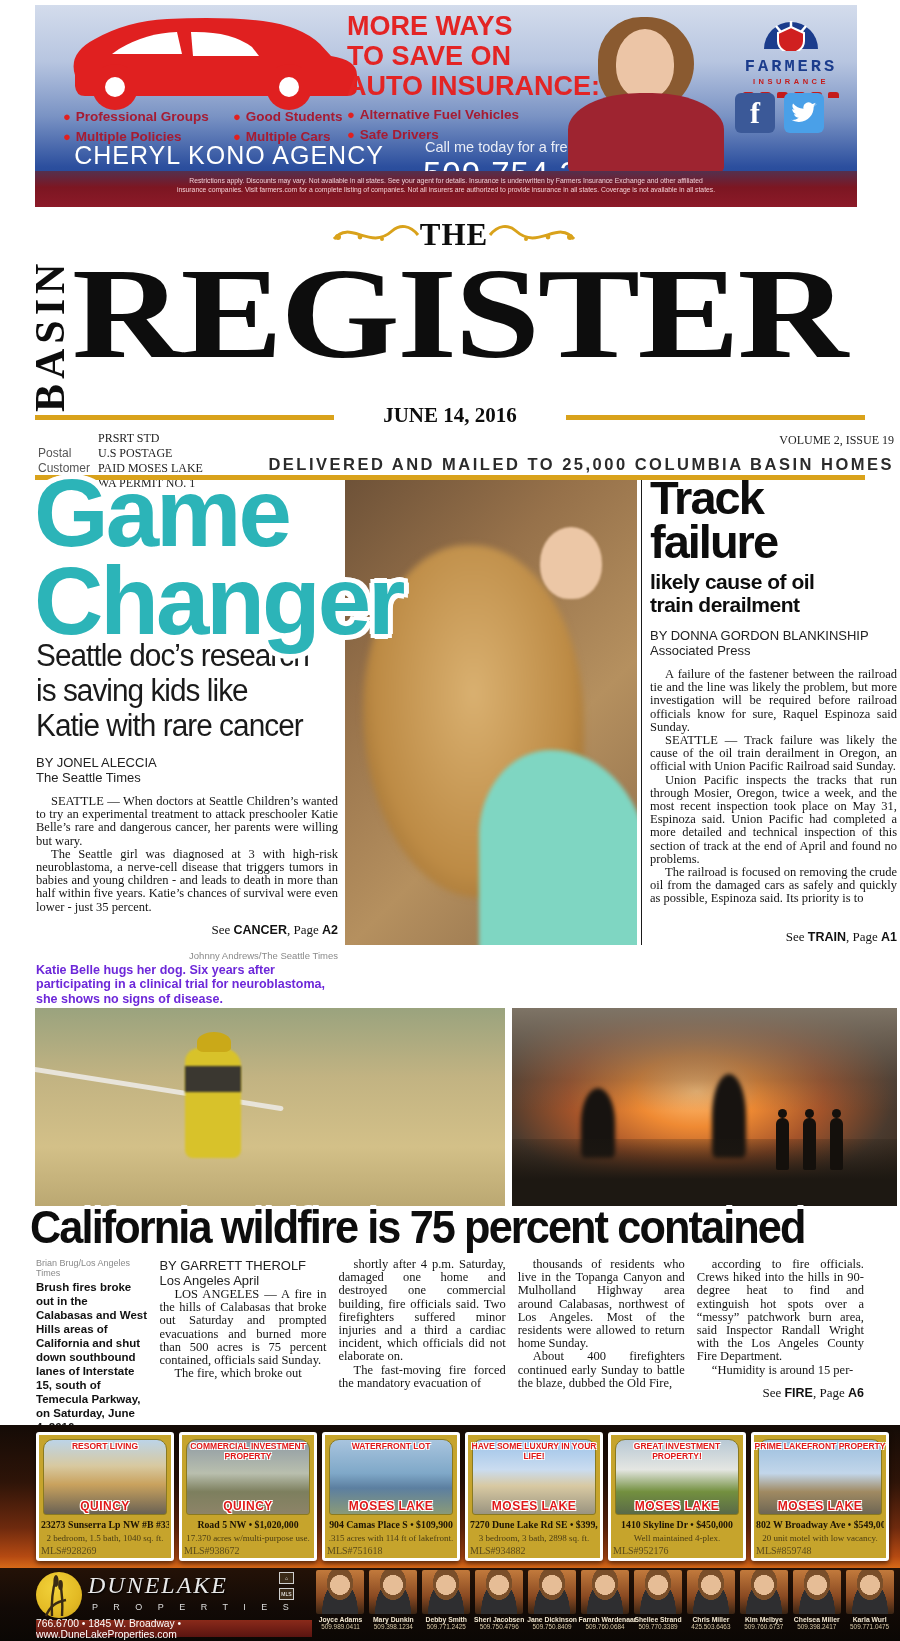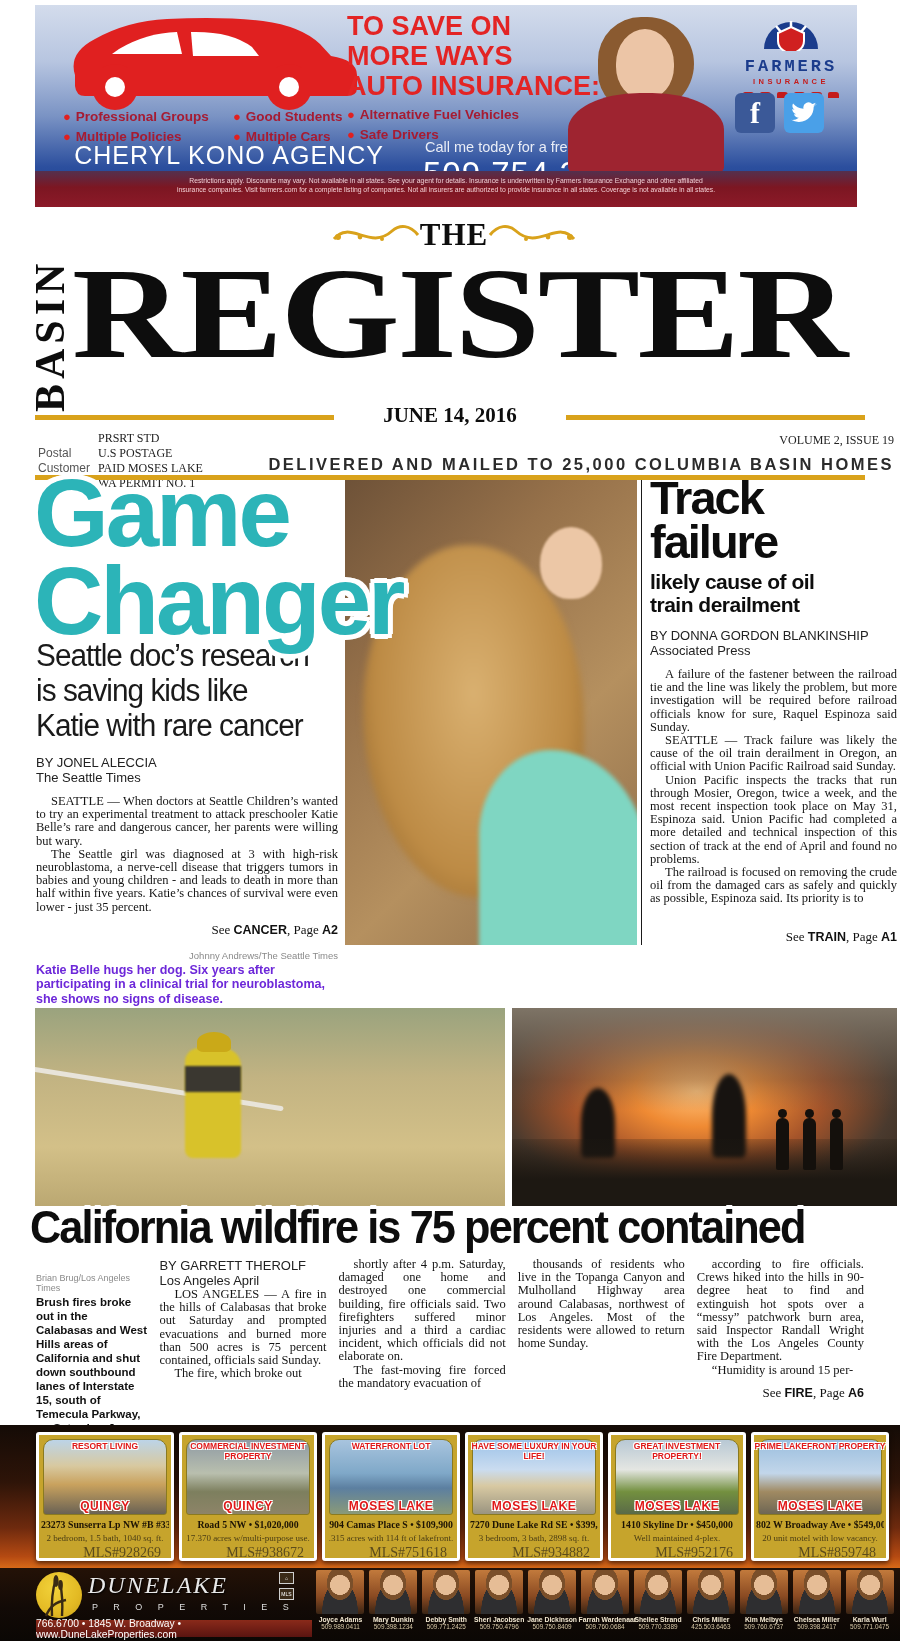--- a/index.html
+++ b/index.html
@@ -116,21 +116,21 @@
   .smoke { position:absolute; left:0; top:0; width:100%; height:52%; background:linear-gradient(180deg,#7e7466 0%,rgba(90,80,70,.35) 70%,transparent 100%); }
   .ground { position:absolute; left:0; bottom:0; width:100%; height:34%; background:linear-gradient(180deg,rgba(30,26,18,.2),#1d1812 60%); }
   .tree { position:absolute; bottom:24%; width:34px; height:70px; background:#171310; border-radius:50% 50% 10% 10%; filter:blur(2px); }
   .sil { position:absolute; bottom:18%; width:13px; height:52px; background:#14100c; border-radius:6px 6px 2px 2px; }
   .sil::before { content:""; position:absolute; top:-9px; left:2px; width:9px; height:9px; border-radius:50%; background:#14100c; }
   .fire-headline { position:absolute; left:30px; top:1200px; width:870px; z-index:6;
       font-family:"Liberation Sans",sans-serif; font-weight:bold; font-size:46px; letter-spacing:-2px;
       color:#0d0d0d; transform:scaleX(.94); transform-origin:left; white-space:nowrap;
       text-shadow:-3px -3px 0 #fff,3px -3px 0 #fff,-3px 3px 0 #fff,3px 3px 0 #fff,-4px 0 0 #fff,4px 0 0 #fff,0 -4px 0 #fff,0 4px 0 #fff; }
   .fire-text { position:absolute; left:36px; top:1258px; width:828px; display:flex; gap:12px; }
-  .fcol { width:168px; } .fcol-cap { width:112px;margin-top:15px; }
+  .fcol { width:168px; } .fcol-cap { width:112px; }
   .fcol .body-serif { margin-top:0; max-height:152px; overflow:hidden; }
   .cap-credit { font-family:"Liberation Sans",sans-serif; font-size:9px; color:#8a8a8a; }
   .fire-caption { font-family:"Liberation Sans",sans-serif; font-weight:bold; font-size:11.5px; line-height:14px; color:#111; margin-top:2px; }
   .fcol .byline { margin-top:0; }
 
   
   .listings { position:absolute; left:0; top:1425px; width:900px; height:143px;
       background:linear-gradient(180deg,#140b06 0%,#2e1408 40%,#6e2a0e 72%,#b54a12 92%,#d86a18 100%); }
   .cards { position:absolute; left:36px; top:7px; display:flex; gap:5px; }
   .card { width:138px; height:129px; background:#c6a42c; border:3px solid #fff; border-radius:3px;
@@ -144,21 +144,21 @@
   .ph5 { background:linear-gradient(180deg,#b8c8d4 0%,#e4e6e2 40%,#73903f 70%,#5a6a48 100%); }
   .ph6 { background:linear-gradient(180deg,#9abede 0%,#c2d6ea 45%,#a08a62 70%,#6e6654 100%); }
   .card-banner { position:absolute; left:0; top:6px; width:100%; text-align:center;
       font-family:"Liberation Sans",sans-serif; font-weight:bold; font-size:8.5px; color:#e01818;
       text-shadow:-1px -1px 0 #fff,1px -1px 0 #fff,-1px 1px 0 #fff,1px 1px 0 #fff; }
   .card-city { position:absolute; left:0; top:64px; width:100%; text-align:center;
       font-family:"Liberation Sans",sans-serif; font-weight:bold; font-size:12px; color:#e01818; letter-spacing:.5px;
       text-shadow:-1px -1px 0 #fff,1px -1px 0 #fff,-1px 1px 0 #fff,1px 1px 0 #fff; }
   .card-l1 { position:absolute; left:2px; right:2px; top:84px; text-align:center; font-weight:bold; font-size:9.8px; color:#1d1404; white-space:nowrap; overflow:hidden; }
   .card-l2 { position:absolute; left:2px; right:2px; top:98px; text-align:center; font-size:9px; color:#4a3c14; white-space:nowrap; overflow:hidden; }
-  .card-l3 { position:absolute; left:2px; right:10px; top:110px; text-align:right; font-size:14px; color:#5c4c1c; }
+  .card-l3 { position:absolute; left:2px; right:10px; top:110px; text-align:left; font-size:10px; color:#5c4c1c; }
 
   
   .footer { position:absolute; left:0; top:1568px; width:900px; height:73px;
       background:linear-gradient(180deg,#241207 0%,#120a06 55%,#0b0704 100%); }
   .logo-block { position:absolute; left:36px; top:2px; width:262px; height:50px; }
   .logo-circle { position:absolute; left:0; top:2px; width:46px; height:46px; border-radius:50%;
       background:radial-gradient(circle at 40% 35%,#f2d23a 0%,#e3ba24 60%,#caa018 100%); }
   .logo-name { position:absolute; left:52px; top:2px; font-family:"Liberation Serif",serif; font-style:italic;
       font-size:24px; letter-spacing:2px; color:#e8e8e8; text-shadow:1px 1px 2px #000; }
   .logo-sub { position:absolute; left:56px; top:32px; font-family:"Liberation Sans",sans-serif; font-size:9px;
@@ -190,22 +190,22 @@
         <path fill="#e02020" d="M18 64 q-7 -22 20 -36 q32 -18 72 -20 q55 -3 96 2 q38 5 57 23 l11 12 q26 4 26 19 l0 13 q0 8 -10 8 l-262 0 q-9 0 -10 -10 z"></path>
         <path fill="#fff" d="M62 38 q27 -16 58 -17 l5 22 -70 0 z"></path>
         <path fill="#fff" d="M134 21 q40 -1 61 15 l7 9 -66 0 z"></path>
         <circle cx="58" cy="76" r="23" fill="#e02020"></circle>
           <circle cx="58" cy="76" r="10" fill="#fff"></circle>
         <circle cx="232" cy="76" r="23" fill="#e02020"></circle>
           <circle cx="232" cy="76" r="10" fill="#fff"></circle>
       </svg>
     </div>
     <div class="ad-headline">
+      <div>MORE WAYS</div>
       <div>TO SAVE ON</div>
-      <div>MORE WAYS</div>
       <div>AUTO INSURANCE:</div>
     </div>
     <div class="ad-bullets col1">
       <div><span class="dot">●</span><span>Professional Groups</span></div>
       <div><span class="dot">●</span><span>Multiple Policies</span></div>
     </div>
     <div class="ad-bullets col2">
       <div><span class="dot">●</span><span>Good Students</span></div>
       <div><span class="dot">●</span><span>Multiple Cars</span></div>
     </div>
@@ -384,20 +384,21 @@
     </div>
     <div class="fcol">
       <div class="body-serif">
         <p>shortly after 4 p.m. Saturday, damaged one home and destroyed one commercial building, fire officials said. Two firefighters suffered minor injuries and a third a cardiac incident, which officials did not elaborate on.</p>
         <p>The fast-moving fire forced the mandatory evacuation of</p>
       </div>
     </div>
     <div class="fcol">
       <div class="body-serif">
         <p>thousands of residents who live in the Topanga Canyon and Mulholland Highway area around Calabasas, northwest of Los Angeles. Most of the residents were allowed to return home Sunday.</p>
+        <p>About 400 firefighters continued early Sunday to battle the blaze, dubbed the Old Fire,</p>
       </div>
     </div>
     <div class="fcol">
       <div class="body-serif">
         <p>according to fire officials. Crews hiked into the hills in 90-degree heat to find and extinguish hot spots over a “messy” patchwork burn area, said Inspector Randall Wright with the Los Angeles County Fire Department.</p>
         <p>“Humidity is around 15 per-</p>
       </div>
       <div class="jump"><span>See </span><b>FIRE</b><span>, Page </span><b>A6</b></div>
     </div>
   </div>

